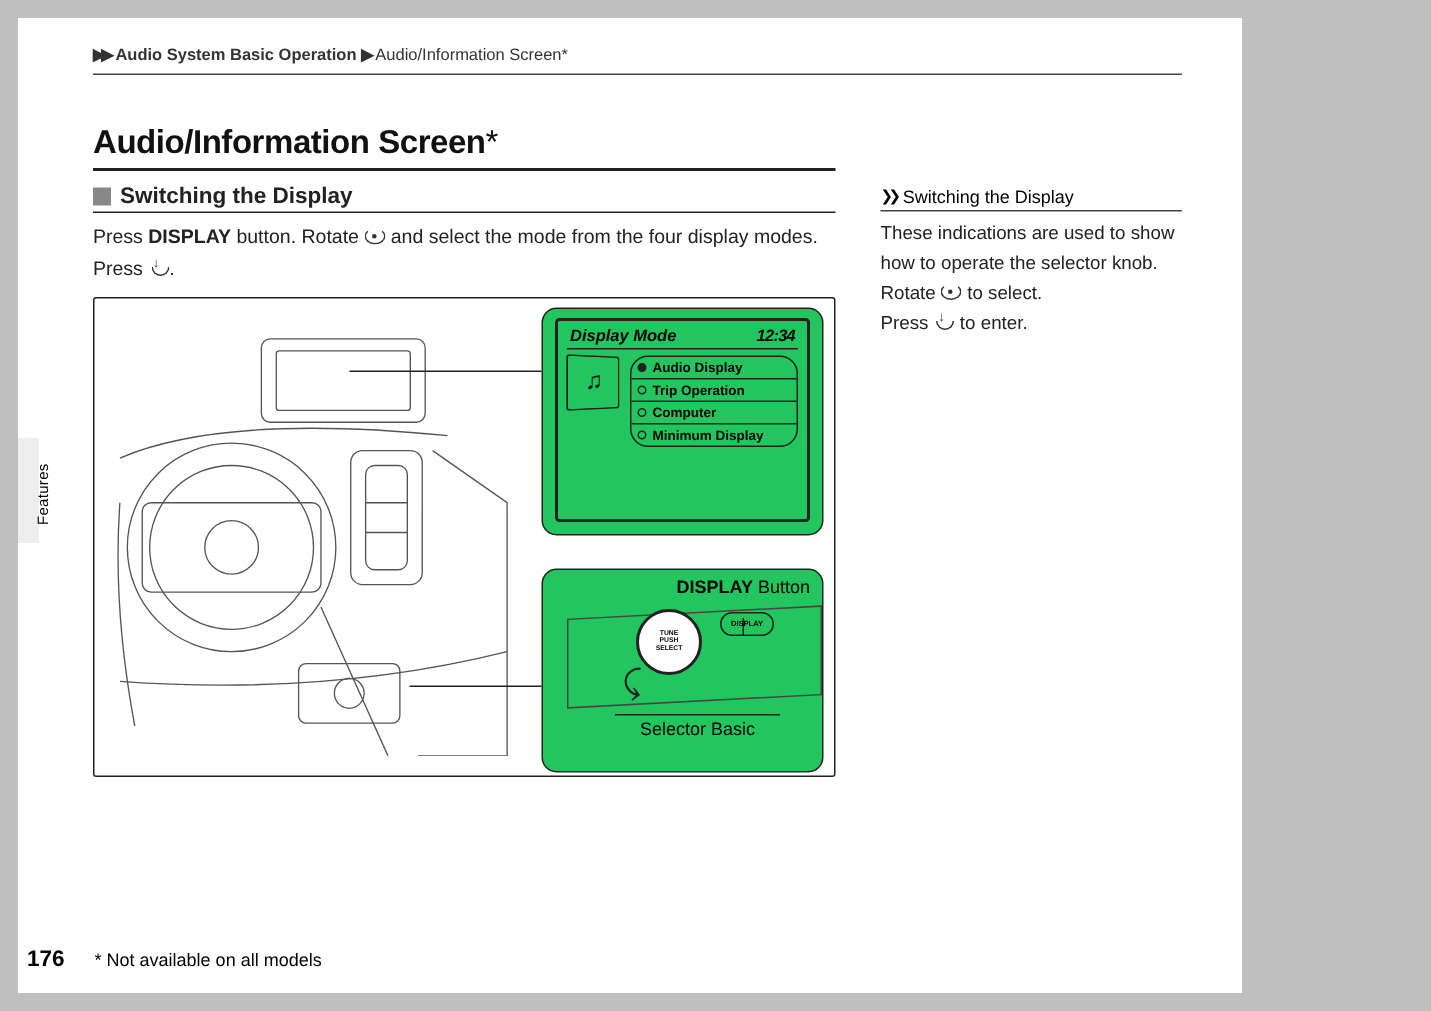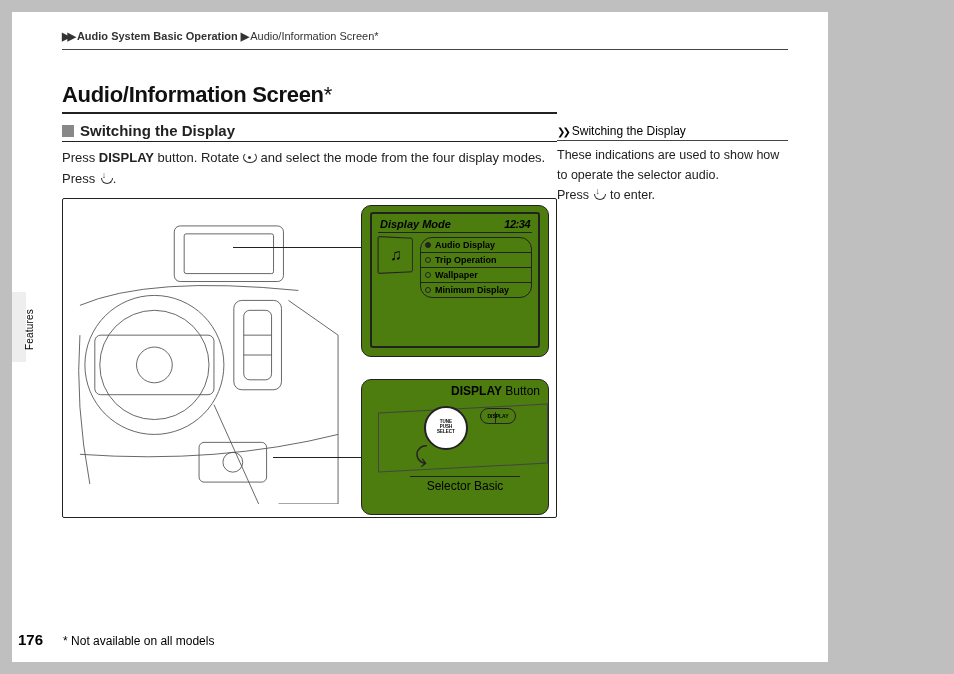--- a/index.html
+++ b/index.html
@@ -18,21 +18,21 @@
     padding: 18px 40px 10px 50px;
   }
   .breadcrumb {
     font-size: 11px;
     color: #333; font-weight: 700;
     padding-bottom: 6px;
   }
   .breadcrumb .arrow { letter-spacing: -3px; margin-right: 4px; }
   .breadcrumb .label2 { font-weight: 400; }
   .hr-thin { border: 0; border-top: 1px solid #444; margin: 0 0 14px 0; }
-  .columns { display: flex; }
+  .columns { display: flex; gap: 30px; }
   .colL { flex: 1; }
   .colR { width: 310px; }
   h1 {
     font-size: 22px; font-weight: 700; margin: 18px 0 4px 0;
     color: #111; letter-spacing: -0.3px;
   }
   h1 .ast { font-weight: 400; }
   .rule { border: 0; border-top: 2px solid #222; margin: 2px 0 8px 0; }
   .intro { font-size: 13px; line-height: 1.4; color: #222; margin: 0 0 18px 0; }
   .section-head {
@@ -58,21 +58,21 @@
     width: 495px; height: 320px; border: 1.5px solid #222; border-radius: 2px;
     position: relative; margin-top: 8px; background:#fff; overflow:hidden;
   }
   .dashboard {
     position:absolute; left:6px; top:6px; width:280px; height:300px;
     border:0.5px solid #aaa0; 
   }
   .dashboard svg { width:100%; height:100%; }
   
   .callout {
-    position:absolute; border:1.5px solid #222; border-radius:10px; background:#4d7c0f;
+    position:absolute; border:1.5px solid #222; border-radius:10px; background:#22c55e;
   }
   .co-display { left:298px; top:6px; width:188px; height:152px; padding:6px 8px 8px 8px; }
   .co-knob    { left:298px; top:180px; width:188px; height:136px; padding:4px 8px 4px 8px; }
   
   
   .lead { position:absolute; border-top:1px solid #222; }
   .lead1 { left:170px; top:48px; width:128px; }
   .lead2 { left:210px; top:258px; width:88px; }
   
   
@@ -180,21 +180,21 @@
                 <div>
                     <span class="rad filled"></span>
                     <span>Audio Display</span>
                   </div>
                 <div>
                     <span class="rad"></span>
                     <span>Trip Operation</span>
                   </div>
                 <div>
                     <span class="rad"></span>
-                    <span>Wallpaper</span>
+                    <span>Computer</span>
                   </div>
                 <div>
                     <span class="rad"></span>
                     <span>Minimum Display</span>
                   </div>
               </div>
             </div>
           </div>
         </div>
 
@@ -217,21 +217,22 @@
         </div>
       </div>
     </div>
 
     <div class="colR">
       <div class="side-head">
         <span class="tri">❯❯</span>
           <span>Switching the Display</span>
       </div>
       <div class="side-body">
-        <div>These indications are used to show how to operate the selector audio.</div>
+        <div>These indications are used to show how to operate the selector knob.</div>
+        <div><span>Rotate </span><span class="ico rotate"></span><span> to select.</span></div>
         <div><span>Press </span><span class="ico push"></span><span> to enter.</span></div>
       </div>
     </div>
   </div>
 
   <div class="side-tab">
       <span>Features</span>
     </div>
   <div class="footer">
     <span class="pn">176</span>

